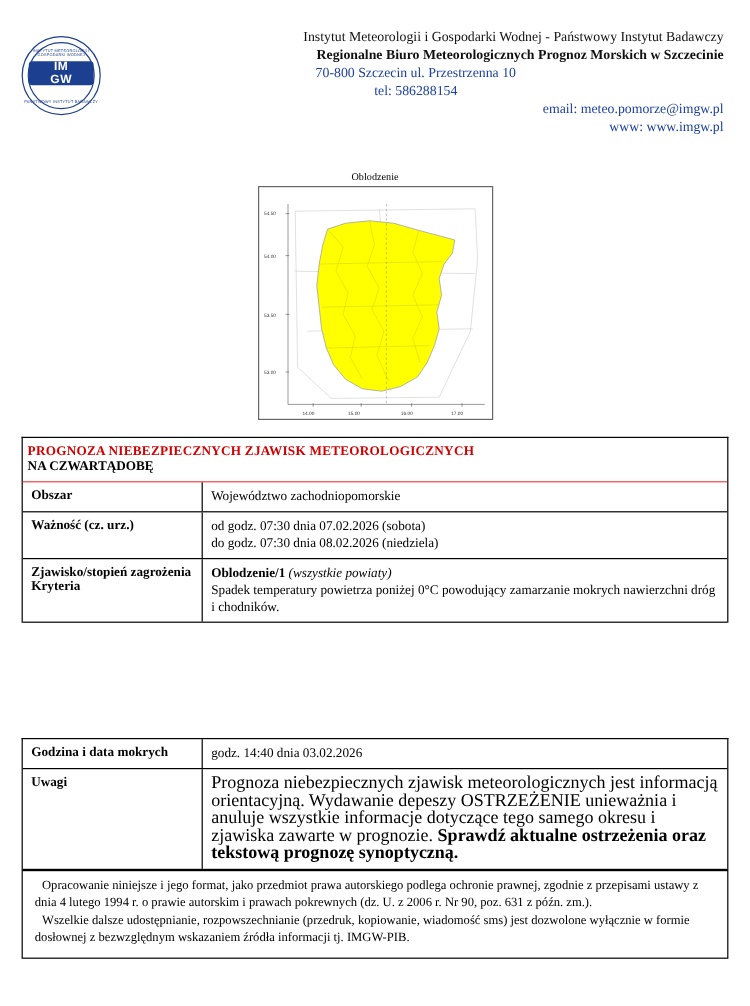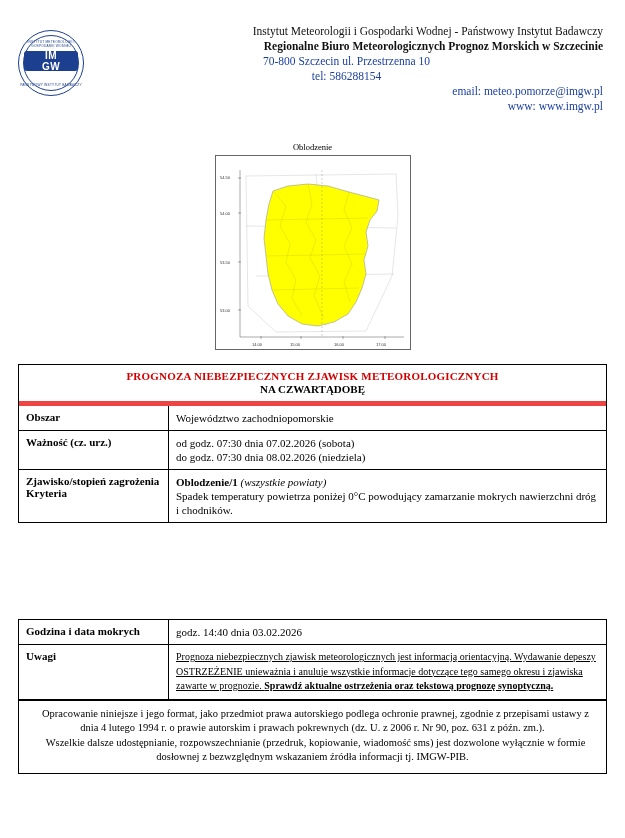--- a/index.html
+++ b/index.html
@@ -135,22 +135,22 @@
   }
   .tcell-value {
     flex: 1;
     padding: 5px 8px 5px 7px;
     font-size: 11px;
     line-height: 14px;
     box-sizing: border-box;
   }
   .title-row {
     padding: 5px 4px 6px 4px;
-    text-align: center;
-    border-bottom: 5px solid #ef4444;
+    text-align: left;
+    border-bottom: 1px solid #ef4444;
   }
   .title-main {
     color: #d40000;
     font-weight: bold;
     font-size: 11px;
     letter-spacing: 0.2px;
   }
   .title-sub {
     font-weight: bold;
     font-size: 11px;
@@ -160,34 +160,33 @@
   .ital { font-style: italic; }
 
   .spacer-gap { height: 96px; }
 
   .notes-block {
     margin: 0 18px 0 18px;
     border: 1px solid #000;
     border-bottom: none;
   }
   .note-text {
-    font-size: 10px;
+    font-size: 15px;
     line-height: 14.5px;
-    text-decoration: underline;
   }
 
   .footer-block {
     margin: 0 18px 0 18px;
     border: 1px solid #000;
     padding: 6px 10px 8px 10px;
     font-size: 10.5px;
     line-height: 14px;
   }
   .footer-block p { margin: 0 0 1px 0; }
-  .footer-indent { text-indent: 6px; text-align: center; }
+  .footer-indent { text-indent: 6px; }
 </style>
 </head>
 <body>
 
 <div class="header">
   <div class="logo-wrap">
     <div class="logo">
       <div class="ring"></div>
       <div class="arc-top">INSTYTUT METEOROLOGII I GOSPODARKI WODNEJ</div>
       <div class="band">

